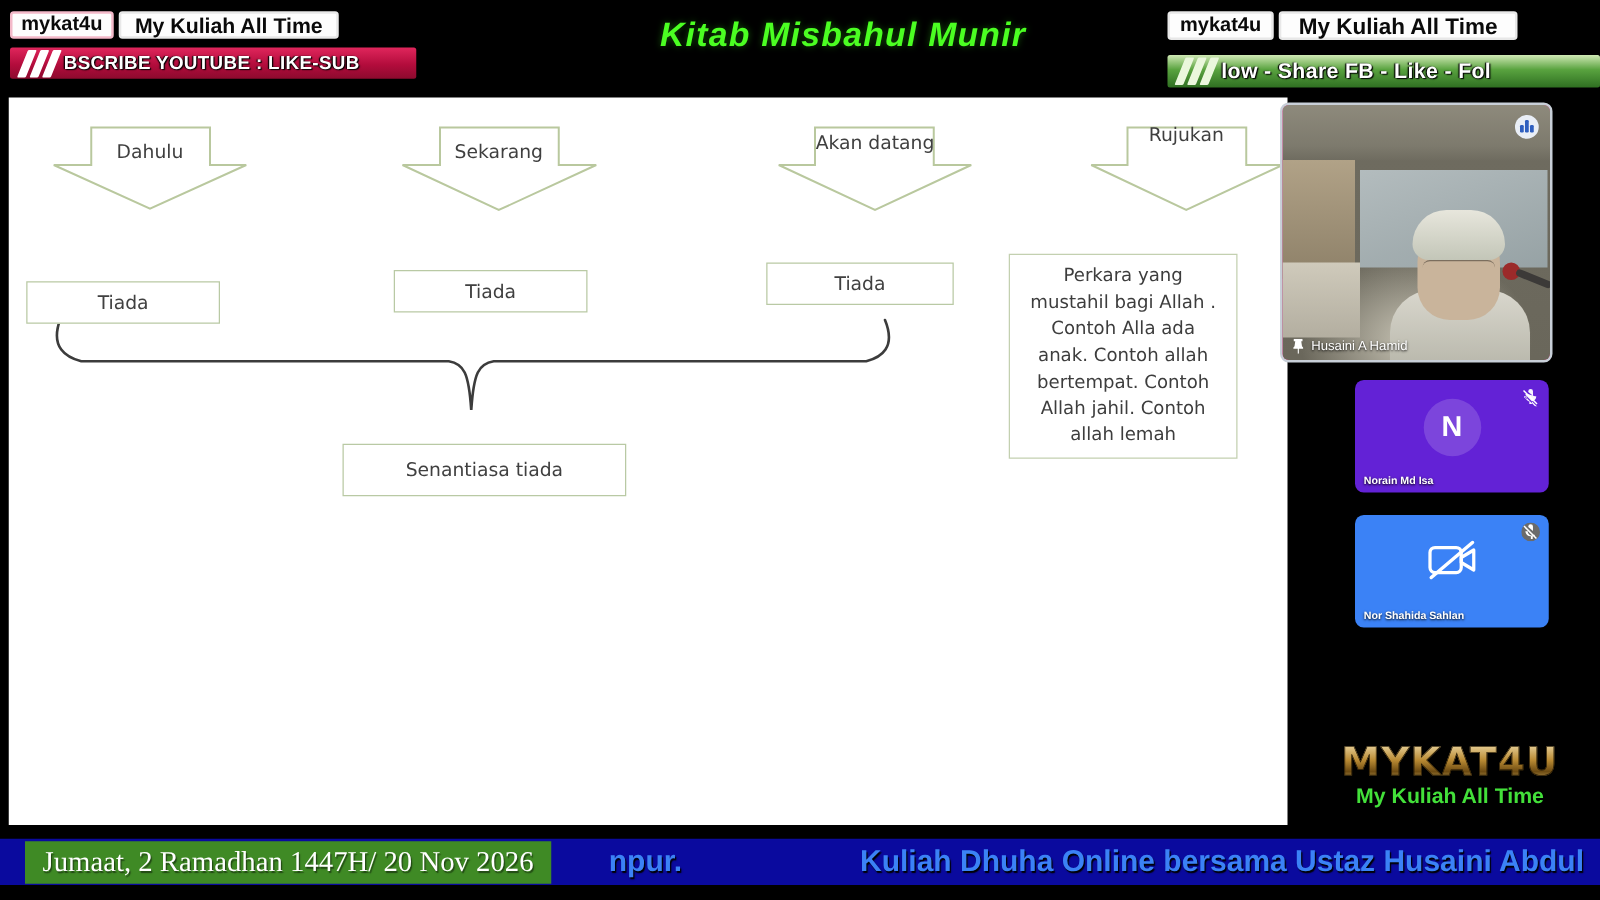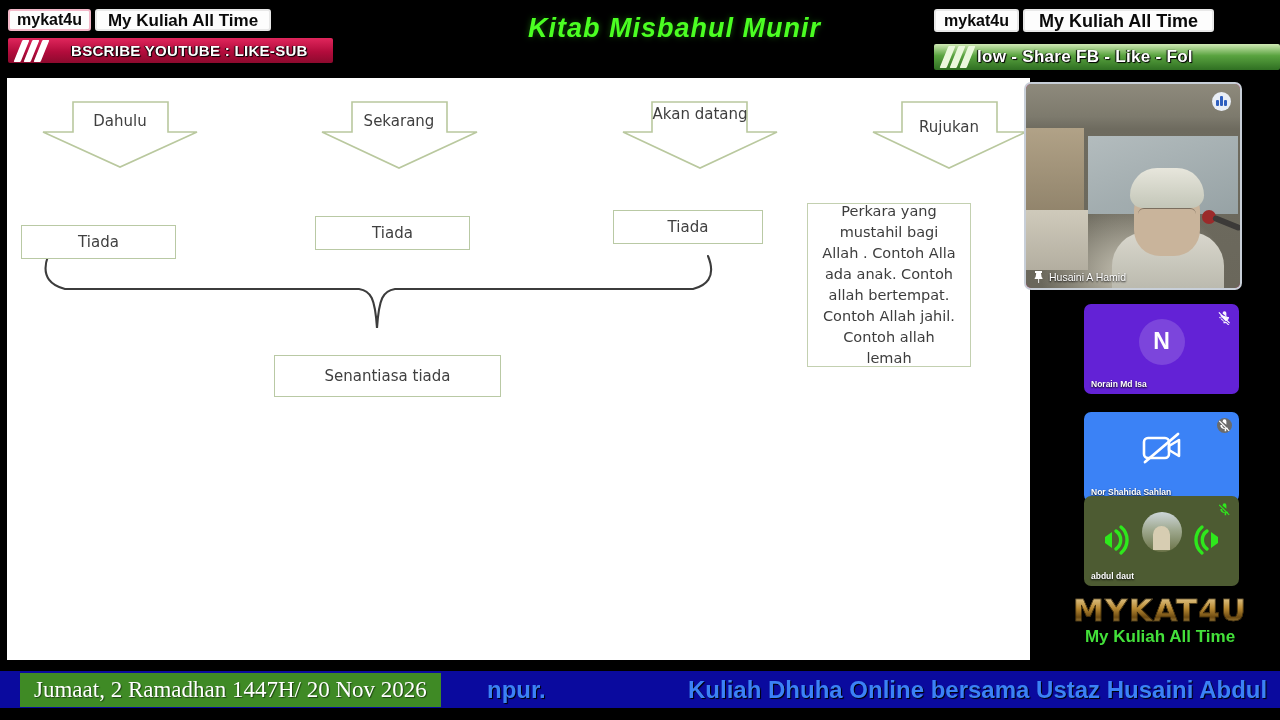--- a/index.html
+++ b/index.html
@@ -27,21 +27,21 @@
 
   .strip {
     position: absolute;
     display: flex; align-items: center;
     overflow: hidden;
     border-radius: 2px;
     color: #fff;
     font-weight: bold;
     white-space: nowrap;
   }
-  .strip.red { background: linear-gradient(#e0265c, #b30c3c 55%, #8d0a2e); gap: 20px; }
+  .strip.red { background: linear-gradient(#e0265c, #b30c3c 55%, #8d0a2e); }
   .strip.green { background: linear-gradient(#cfe8b4, #59a33f 45%, #2f6f22); }
   .slashes { display: flex; gap: 3px; flex: 0 0 auto; padding: 0 6px 0 10px; transform: skewX(-22deg); }
   .slashes i { display: block; width: 7px; height: 22px; background: #fff; border-radius: 1px; }
   .strip.green .slashes i { background: #eaf7dc; }
   .strip-text { text-shadow: 1px 1px 1px #000, -1px 0 1px #000; letter-spacing: .3px; }
 
   .lecture-title {
     position: absolute;
     color: #4bff22;
     font-style: italic;
@@ -205,27 +205,27 @@
 
       <polygon points="895,24 990,24 990,54 1019,54 942,90 866,54 895,54" fill="#ffffff" stroke="#b9c89e" stroke-width="1.6"></polygon>
 
       <path d="M 41,178 C 33,200 46,208 58,211 L 352,211 C 364,213 368,220 370,250
                C 372,220 376,213 388,211 L 686,211 C 698,208 710,200 701,178" fill="none" stroke="#3c3c3c" stroke-width="2.1" stroke-linecap="round"></path>
     </svg>
 
     <div class="arrowlabel" style="left:53px;  top:35px;">Dahulu</div>
     <div class="arrowlabel" style="left:332px; top:35px;">Sekarang</div>
     <div class="arrowlabel" style="left:633px; top:28px;">Akan datang</div>
-    <div class="arrowlabel" style="left:882px; top:41px;">Rujukan</div>
+    <div class="arrowlabel" style="left:882px; top:22px;">Rujukan</div>
 
     <div class="node boxnode" style="left:14px;  top:147px; width:155px; height:34px;">Tiada</div>
     <div class="node boxnode" style="left:308px; top:138px; width:155px; height:34px;">Tiada</div>
     <div class="node boxnode" style="left:606px; top:132px; width:150px; height:34px;">Tiada</div>
 
-    <div class="paranode" style="position:absolute; left:800px; top:125px; width:164px; height:164px;">Perkara yang mustahil bagi Allah . Contoh Alla ada anak. Contoh allah bertempat. Contoh Allah jahil. Contoh allah lemah</div>
+    <div class="paranode" style="position:absolute; left:800px; top:125px; width:183px; height:164px;">Perkara yang mustahil bagi Allah . Contoh Alla ada anak. Contoh allah bertempat. Contoh Allah jahil. Contoh allah lemah</div>
 
     <div class="node boxnode" style="left:267px; top:277px; width:227px; height:42px;">Senantiasa tiada</div>
   </div>
 
   <div id="mainvid">
     <div class="vid-bg" style="background:
            radial-gradient(ellipse 70% 55% at 50% 92%, #c9c5b6 0%, rgba(201,197,182,0) 62%),
            linear-gradient(180deg,#8e8a7c 0%,#7d7a6d 16%,#6e6b5f 22%,#6a675b 100%);">
 
       <div style="position:absolute; left:62px; top:52px; width:150px; height:78px;
@@ -279,48 +279,20 @@
       <path d="M4 31L37 3" stroke="#fff" stroke-width="2.8" stroke-linecap="round"></path>
     </svg>
     <svg class="mic-off" viewBox="0 0 16 16">
       <circle cx="8" cy="8" r="8" fill="#6b6b6b"></circle>
       <path d="M2.8 2.6l10.6 10.6-.9.9L1.9 3.5z" fill="#fff"></path>
       <path d="M6 3.4a2 2 0 014 0v3.8L6 3.9zm-1.5 4h-1a4.5 4.5 0 004.7 4.4V14h1.6v-2.2a4.4 4.4 0 002-.7l-.9-.9a3.3 3.3 0 01-5.4-2.8z" fill="#fff"></path>
     </svg>
     <span class="tname">Nor Shahida Sahlan</span>
   </div>
 
-  <div class="thumb" style="top:496px; height:90px; background:#4d5b32;">
-
-    <svg style="position:absolute; left:16px; top:26px;" width="32" height="36" viewBox="0 0 32 36">
-      <path d="M12 10v16l-7-5V15z" fill="#2ee81c"></path>
-      <path d="M16 9a11 11 0 010 18" fill="none" stroke="#2ee81c" stroke-width="3.4" stroke-linecap="round"></path>
-      <path d="M21 5a17 17 0 010 26" fill="none" stroke="#2ee81c" stroke-width="3.4" stroke-linecap="round"></path>
-    </svg>
-
-    <div style="position:absolute; left:50%; top:40%; transform:translate(-50%,-50%);
-                width:40px; height:40px; border-radius:50%; overflow:hidden;
-                background:linear-gradient(180deg,#cdd6d9 0%,#9fa98f 45%,#6b7348 100%);">
-      <div style="position:absolute; left:11px; top:14px; width:17px; height:24px;
-                  border-radius:9px 9px 0 0; background:#d7cdb2;"></div>
-    </div>
-
-    <svg style="position:absolute; right:16px; top:26px;" width="32" height="36" viewBox="0 0 32 36">
-      <g transform="translate(32,0) scale(-1,1)">
-        <path d="M12 10v16l-7-5V15z" fill="#2ee81c"></path>
-        <path d="M16 9a11 11 0 010 18" fill="none" stroke="#2ee81c" stroke-width="3.4" stroke-linecap="round"></path>
-        <path d="M21 5a17 17 0 010 26" fill="none" stroke="#2ee81c" stroke-width="3.4" stroke-linecap="round"></path>
-      </g>
-    </svg>
-    <svg class="mic-off" viewBox="0 0 16 16">
-      <path d="M2.8 2.6l10.6 10.6-.9.9L1.9 3.5z" fill="#2ee81c"></path>
-      <path d="M6 3.4a2 2 0 014 0v3.8L6 3.9zm-1.5 4h-1a4.5 4.5 0 004.7 4.4V14h1.6v-2.2a4.4 4.4 0 002-.7l-.9-.9a3.3 3.3 0 01-5.4-2.8z" fill="#2ee81c"></path>
-    </svg>
-    <span class="tname">abdul daut</span>
-  </div>
 
   <div id="logo">
     <div class="logo-main">MYKAT4U</div>
     <div class="logo-sub">My Kuliah All Time</div>
   </div>
 
   <div id="ticker">
     <span class="tk" style="left:487px;">npur.</span>
     <span class="tk" style="left:688px;">Kuliah Dhuha Online bersama Ustaz Husaini Abdul</span>
   </div>

